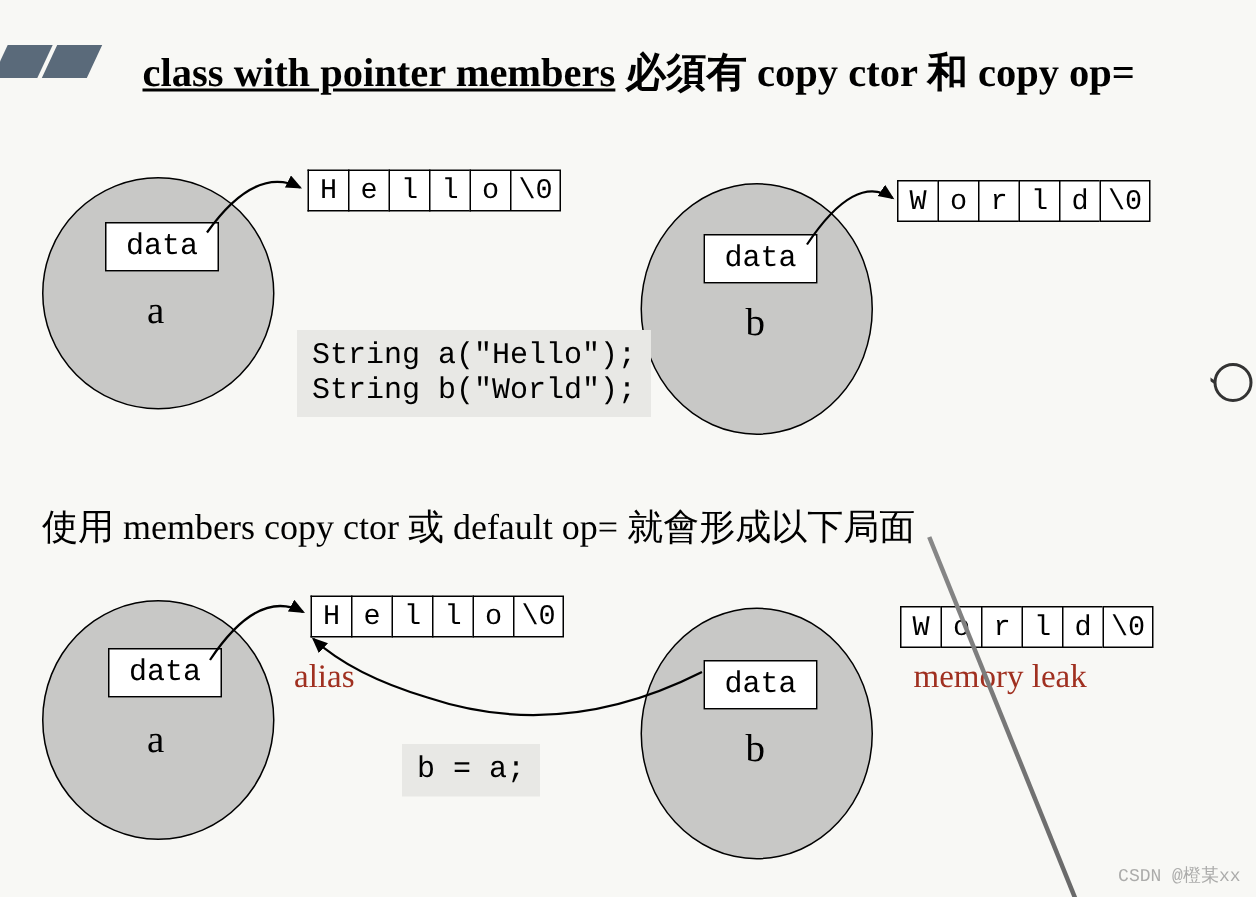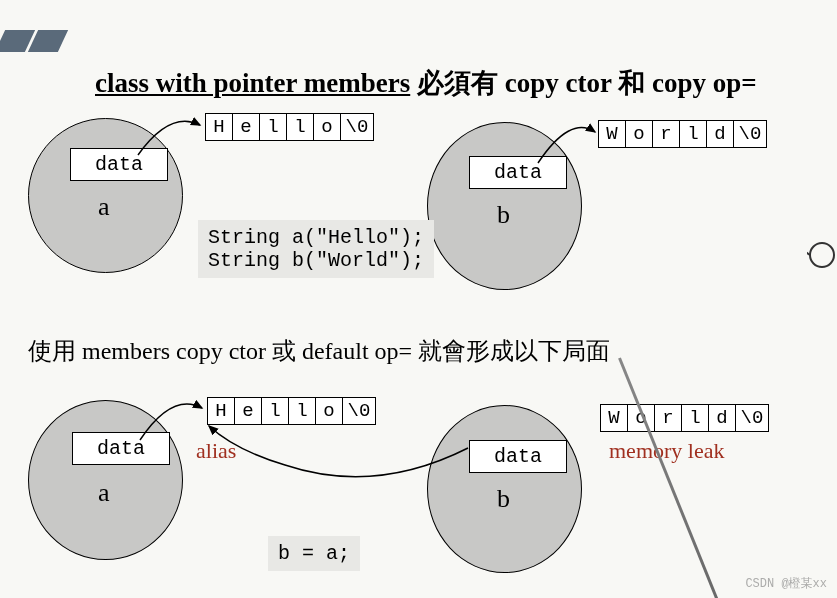--- a/index.html
+++ b/index.html
@@ -25,36 +25,35 @@
     transform: skewX(-25deg);
     margin-right: 3px;
   }
   .title {
     position: absolute;
     top: 30px;
     left: 95px;
     font-size: 27px;
     font-weight: bold;
     color: #000;
-    margin-top: 35px;
   }
   .title .underlined { text-decoration: underline; }
   .oval {
     position: absolute;
     border: 1.5px solid #000;
     border-radius: 50%;
     background: #c8c8c6;
   }
   .databox {
     position: absolute;
     background: #fff;
     border: 1.5px solid #000;
     font-family: "Courier New", monospace;
     font-size: 20px;
-    padding: 4px 24px;
+    padding: 4px 13px;
     color: #000;
   }
   .oval-label {
     position: absolute;
     font-family: "Times New Roman", serif;
     font-size: 26px;
     color: #000;
   }
   .chararray {
     position: absolute;
@@ -226,21 +225,21 @@
   <div class="cell">W</div>
   <div class="cell">o</div>
   <div class="cell">r</div>
   <div class="cell">l</div>
   <div class="cell">d</div>
   <div class="cell wide">\0</div>
 </div>
 
 <div class="redlabel" style="left:609px; top:438px;">memory leak</div>
 
-<div class="codeblock" style="left:268px; top:496px;margin-top:40px;">b = a;</div>
+<div class="codeblock" style="left:268px; top:496px;">b = a;</div>
 
 <div class="pointer-stick" style="left:618px; top:358px; transform: rotate(-22deg);"></div>
 
 <svg class="glasses" viewBox="0 0 40 40">
   <circle cx="15" cy="20" r="12" fill="none" stroke="#333" stroke-width="2"></circle>
   <line x1="3" y1="20" x2="-6" y2="14" stroke="#333" stroke-width="2"></line>
 </svg>
 
 <div class="watermark">CSDN @橙某xx</div>
 

